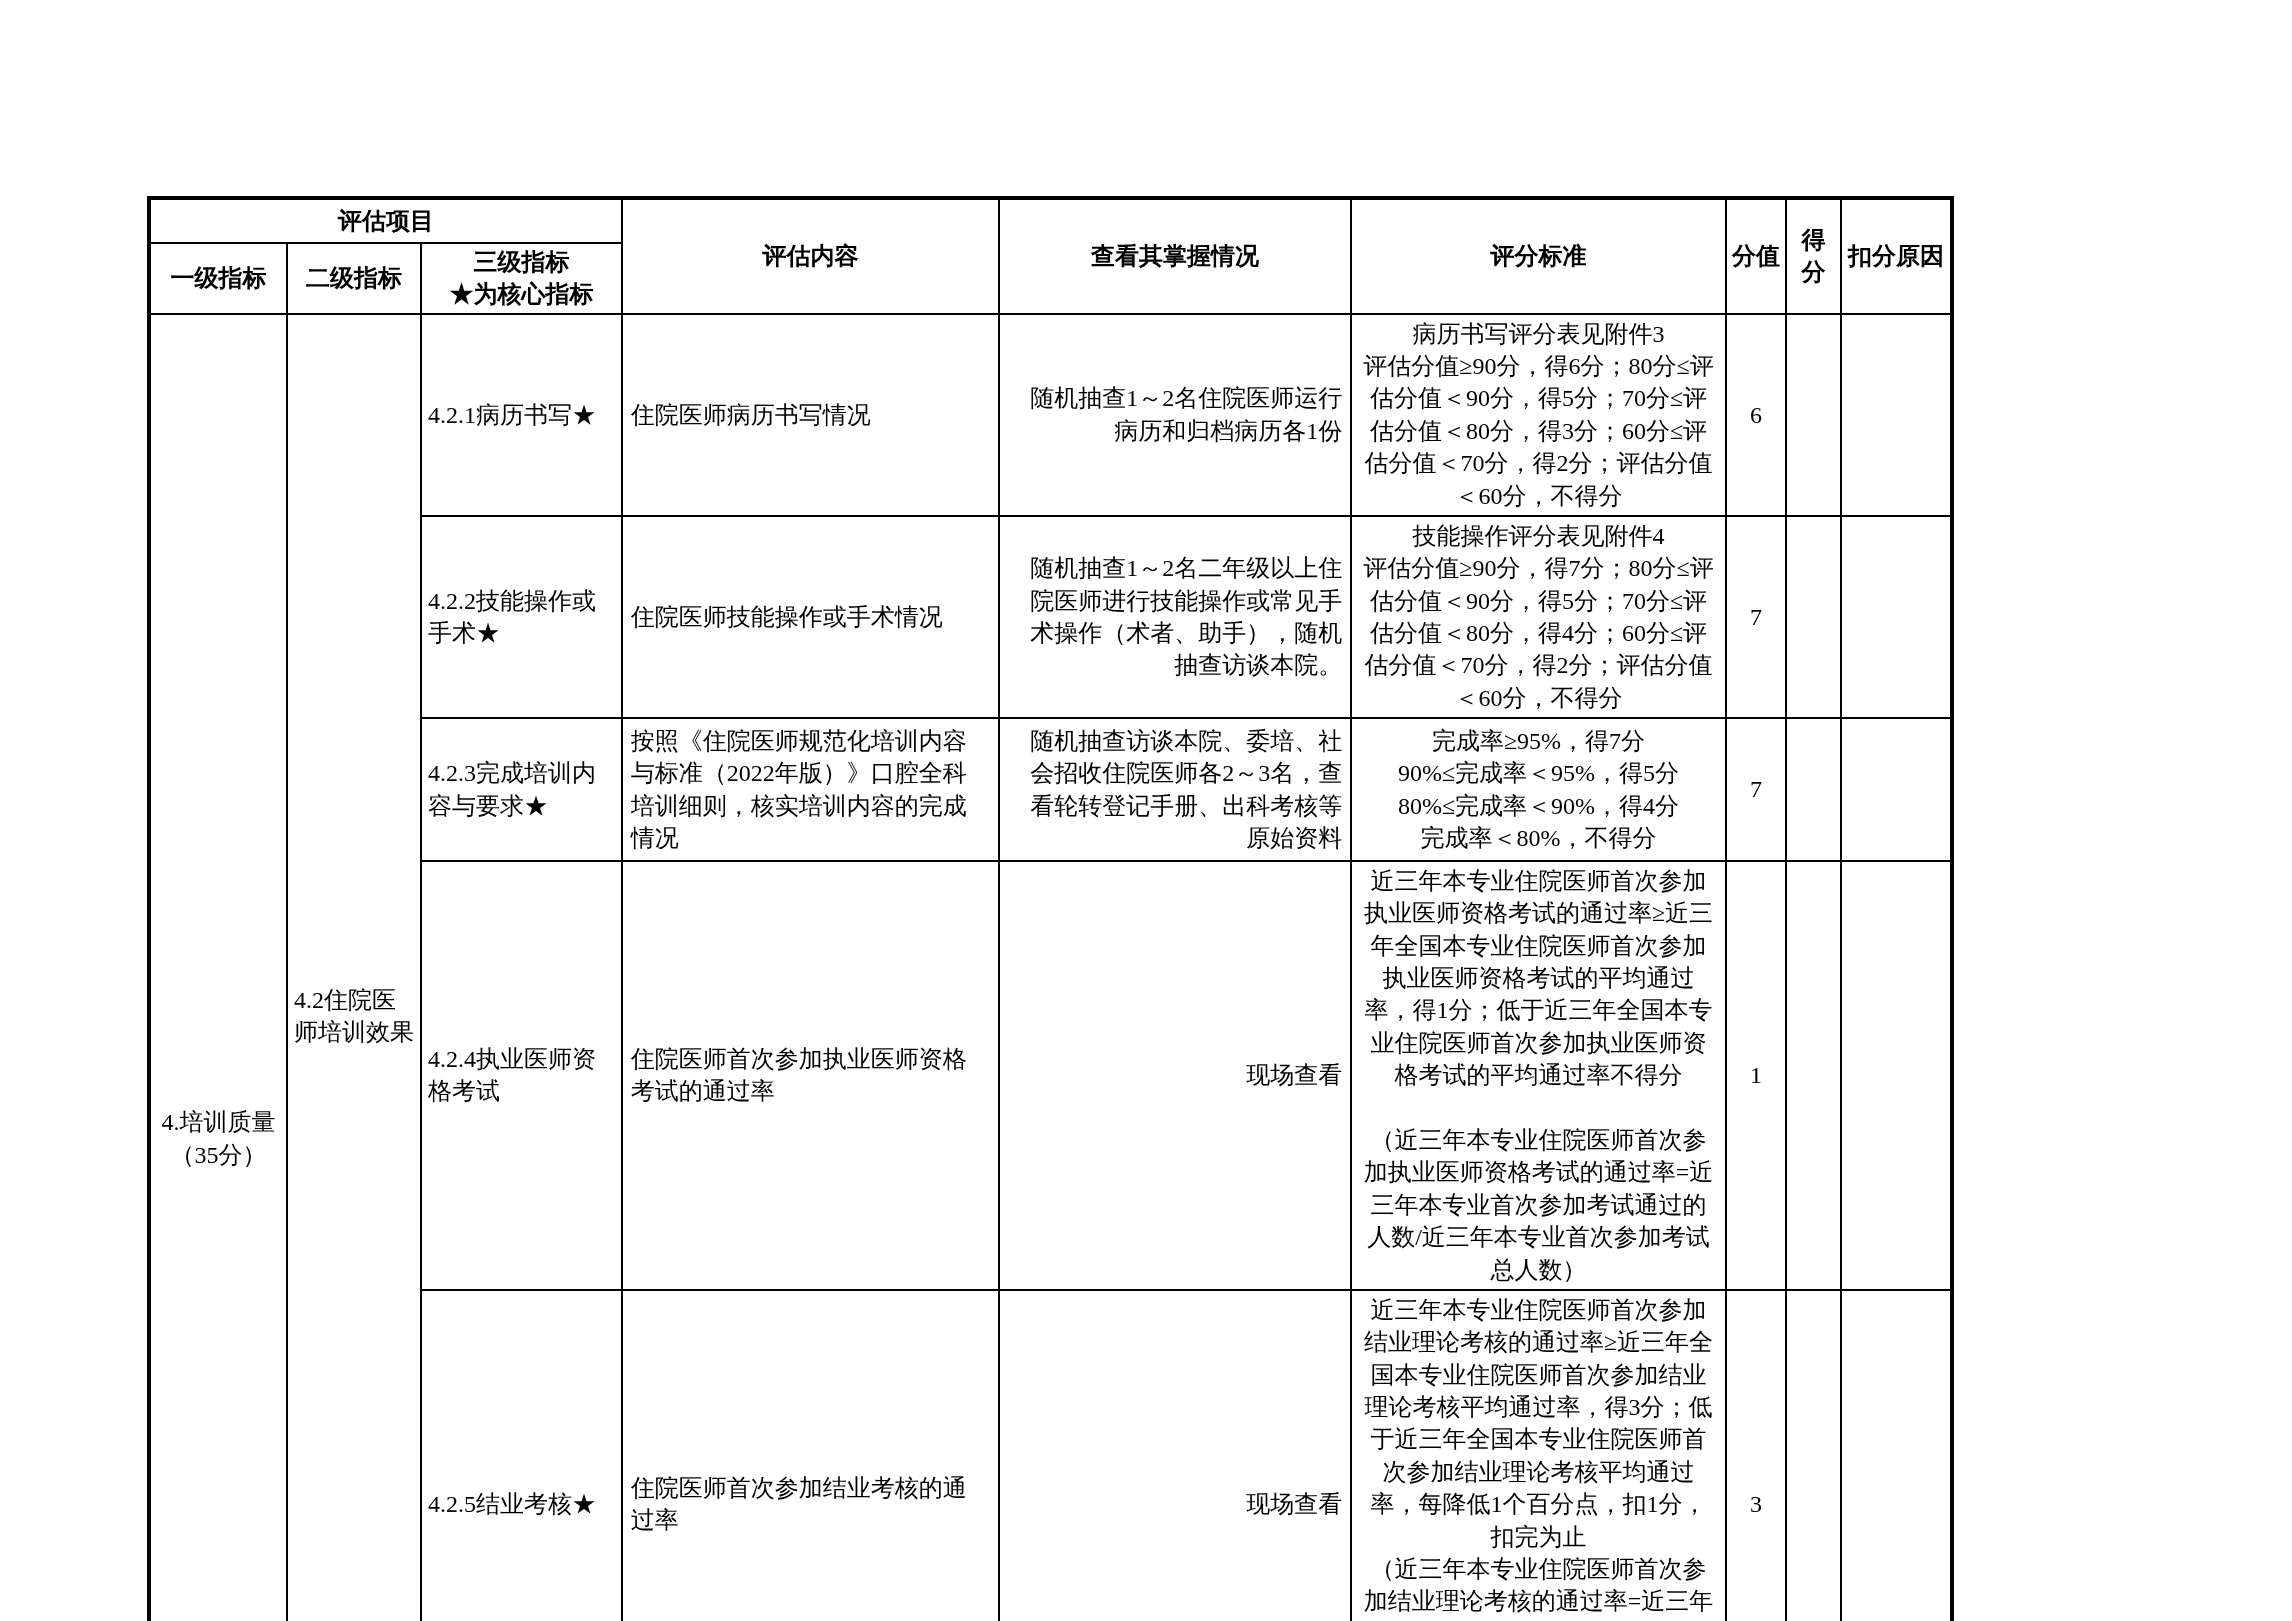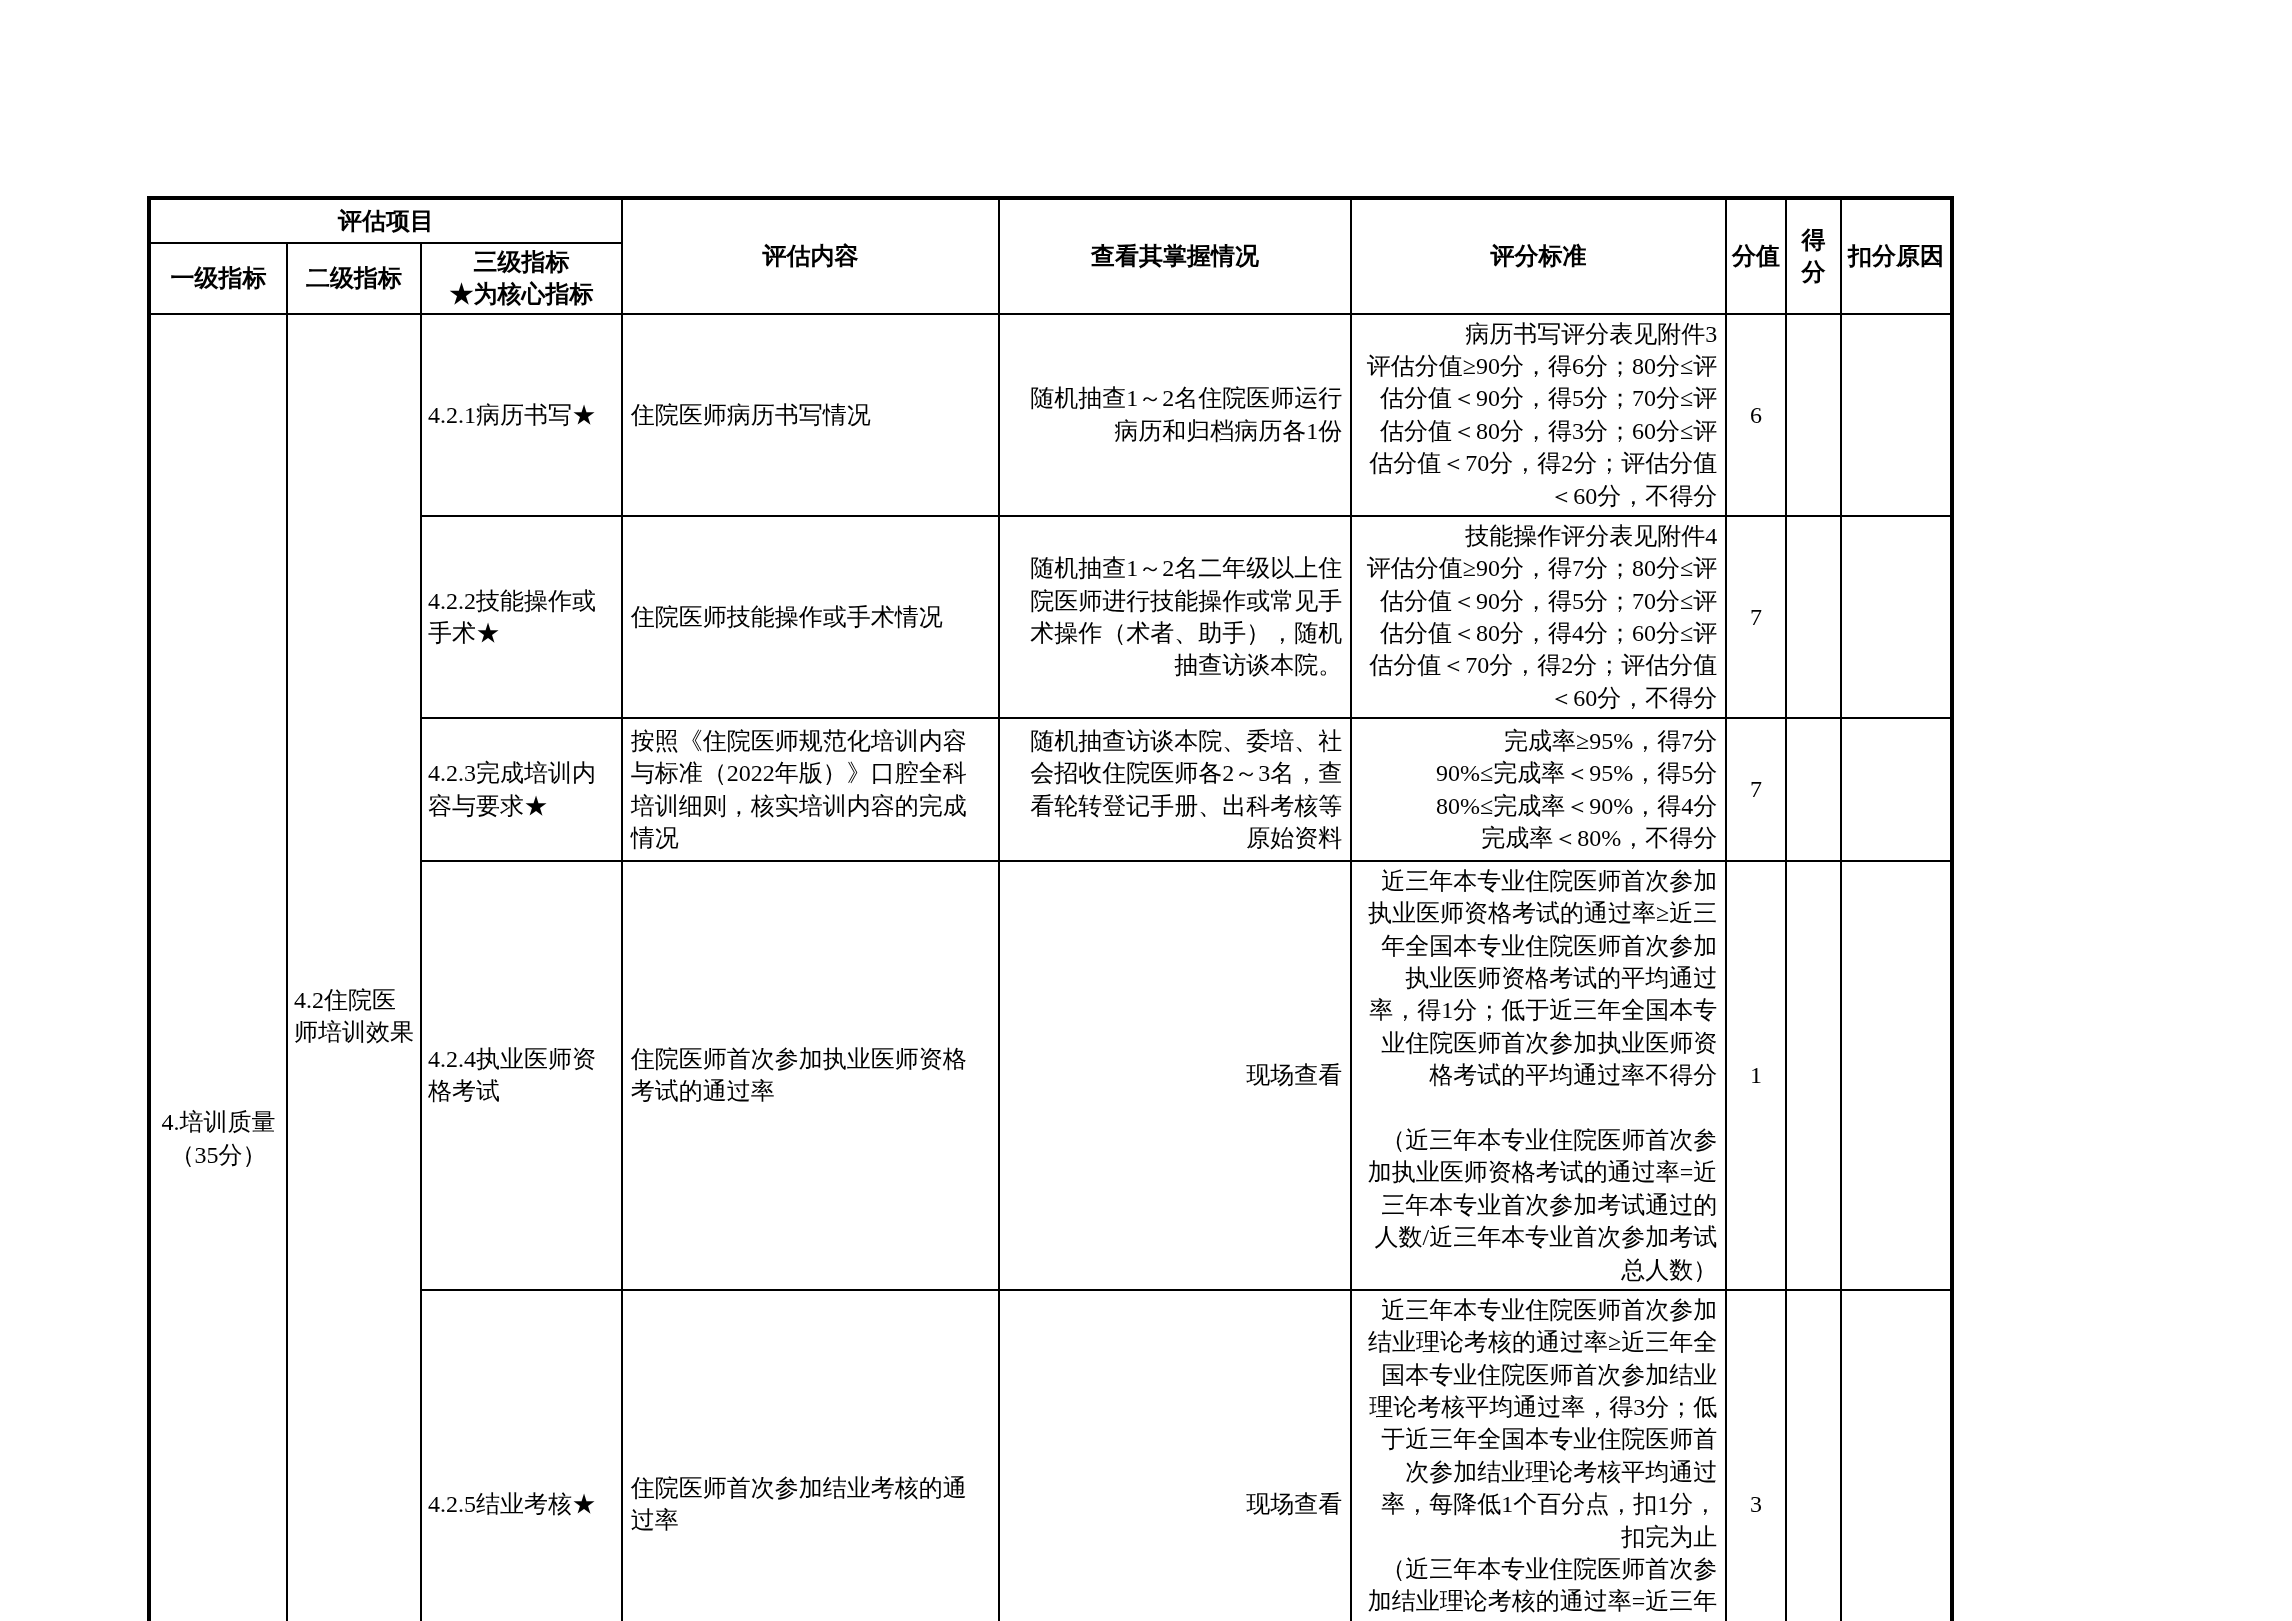--- a/index.html
+++ b/index.html
@@ -32,21 +32,21 @@
   .prewrap { white-space:pre-line; }
 
   .lvl1-cell { vertical-align:top; text-align:center; padding:0 3.9px; }
   .lvl1-text { margin-top:245px; white-space:pre-line; }
   .lvl2-cell { text-align:left; padding:2px 5.9px; }
 
   .ind-cell  { text-align:left; padding:2px 5.9px; }
   .con-cell  { text-align:left; padding:2px 7.8px; }
   .met-cell  { text-align:right; padding:2px 7.8px; }
   .std-cell  {
-    text-align:right; padding:2.9px 7.8px;
+    text-align:center; padding:2.9px 7.8px;
     white-space:pre-line; font-size:19.6px; line-height:1.38;
     vertical-align:middle;
   }
   .std-tight { line-height:1.225; }
   .score-cell { text-align:center; padding:0 2px; }
   .bold { font-weight:bold; }
   .total-label-cell {
     text-align:right; font-weight:bold; padding:2px 7.8px;
     vertical-align:middle;
   }

